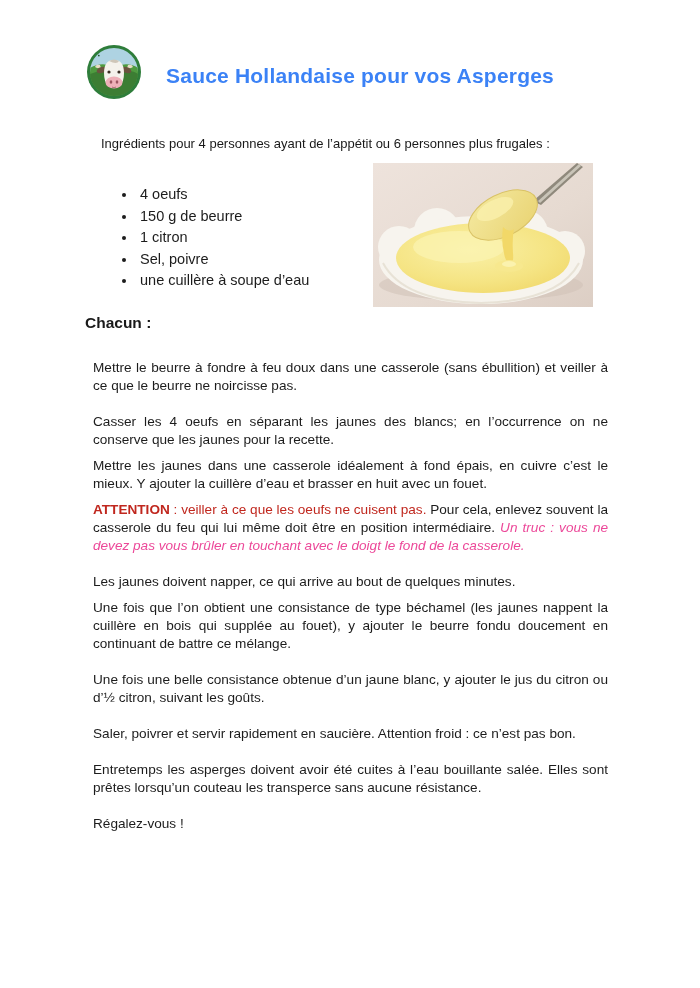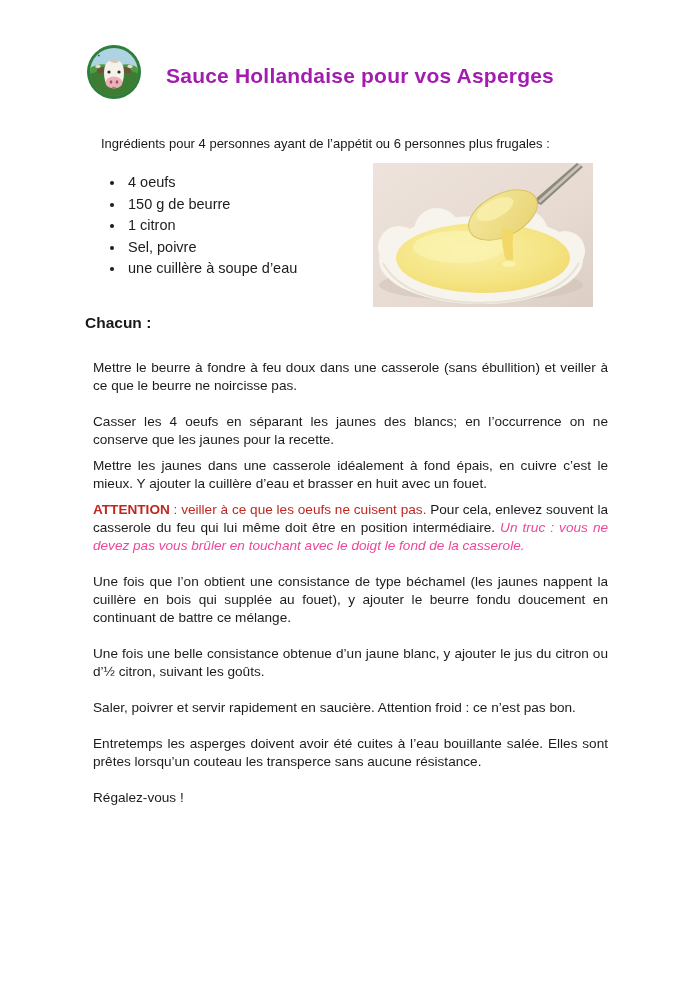--- a/index.html
+++ b/index.html
@@ -12,31 +12,31 @@
     color:#1c1c1c;
     overflow:hidden;
   }
   .logo {
     position:absolute; left:86px; top:44px;
     width:56px; height:56px;
   }
   .title {
     position:absolute; left:60px; right:40px; top:64px;
     margin:0; text-align:center;
-    font-size:21px; font-weight:bold; color:#a21caf;
+    font-size:21px; font-weight:bold; color:#3b82f6;
     letter-spacing:0.2px;
   }
   .ingredients-heading {
     position:absolute; left:85px; top:116px;
     width:535px; margin:16px;
     font-size:13px; font-weight:normal; line-height:24px; color:#191919;
   }
   .ingredients-list {
     position:absolute; left:104px; top:172px;
-    margin:0; padding-left:21px;
+    margin:12px; padding-left:21px;
     font-size:14.5px; line-height:21.5px;
   }
   .ingredients-list li { margin:0; padding-left:3px; }
   .photo {
     position:absolute; left:373px; top:163px;
     width:220px; height:144px; display:block;
   }
   .recette-heading {
     position:absolute; left:85px; top:314px;
     margin:0; font-size:15.5px; font-weight:bold; color:#191919;
@@ -142,20 +142,21 @@
     </g>
   </svg>
 
   <h2 class="recette-heading">Chacun :</h2>
 
   <div class="paragraphs">
       <p class="para gap"><span class="seg-normal">Mettre le beurre à fondre à feu doux dans une casserole (sans ébullition) et veiller à ce que le beurre ne noircisse pas.</span></p>
       <p class="para"><span class="seg-normal">Casser les 4 oeufs en séparant les jaunes des blancs; en l’occurrence on ne conserve que les jaunes pour la recette.</span></p>
       <p class="para"><span class="seg-normal">Mettre les jaunes dans une casserole idéalement à fond épais, en cuivre c’est le mieux. Y ajouter la cuillère d’eau et brasser en huit avec un fouet.</span></p>
       <p class="para gap"><span class="seg-bold-red">ATTENTION</span><span class="seg-red"> : veiller à ce que les oeufs ne cuisent pas.</span><span class="seg-normal"> Pour cela, enlevez souvent la casserole du feu qui lui même doit être en position intermédiaire. </span><span class="seg-italic">Un truc : vous ne devez pas vous brûler en touchant avec le doigt le fond de la casserole.</span></p>
+      <p class="para"><span class="seg-normal">Les jaunes doivent napper, ce qui arrive au bout de quelques minutes.</span></p>
       <p class="para gap"><span class="seg-normal">Une fois que l’on obtient une consistance de type béchamel (les jaunes nappent la cuillère en bois qui supplée au fouet), y ajouter le beurre fondu doucement en continuant de battre ce mélange.</span></p>
       <p class="para gap"><span class="seg-normal">Une fois une belle consistance obtenue d’un jaune blanc, y ajouter le jus du citron ou d’½ citron, suivant les goûts.</span></p>
       <p class="para gap"><span class="seg-normal">Saler, poivrer et servir rapidement en saucière. Attention froid : ce n’est pas bon.</span></p>
       <p class="para gap"><span class="seg-normal">Entretemps les asperges doivent avoir été cuites à l’eau bouillante salée. Elles sont prêtes lorsqu’un couteau les transperce sans aucune résistance.</span></p>
       <p class="para"><span class="seg-normal">Régalez-vous !</span></p>
     </div>
 
 </div>
 
 </body></html>

